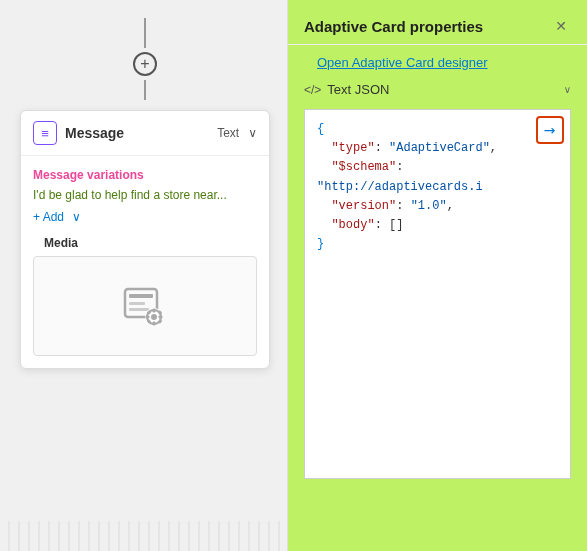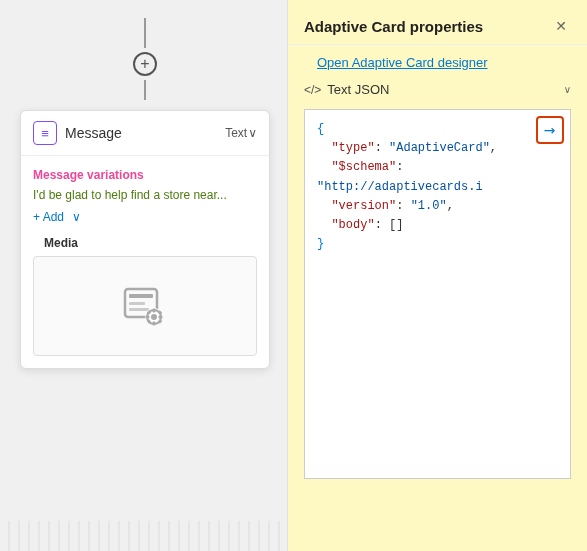--- a/index.html
+++ b/index.html
@@ -92,28 +92,28 @@
       display: flex;
       align-items: center;
       justify-content: center;
       color: #7c4dff;
       font-size: 13px;
     }
 
     .message-title {
       flex: 1;
       font-size: 14px;
-      font-weight: 400;
+      font-weight: 700;
       color: #333;
     }
 
     .text-badge {
       display: flex;
       align-items: center;
-      gap: 1px;
+      gap: 9px;
       font-size: 12px;
       color: #555;
       cursor: pointer;
     }
 
     .message-card-body {
       padding: 12px;
     }
 
     .variations-label {
@@ -157,21 +157,21 @@
       background: #fafafa;
     }
 
     
     .properties-panel {
       position: absolute;
       right: 0;
       top: 0;
       width: 300px;
       height: 551px;
-      background: #fef9c3;
+      background: #bef264;
       border-left: 1px solid #e0e0e0;
       display: flex;
       flex-direction: column;
     }
 
     .panel-header {
       display: flex;
       align-items: center;
       justify-content: space-between;
       padding: 16px 16px 8px 16px;

